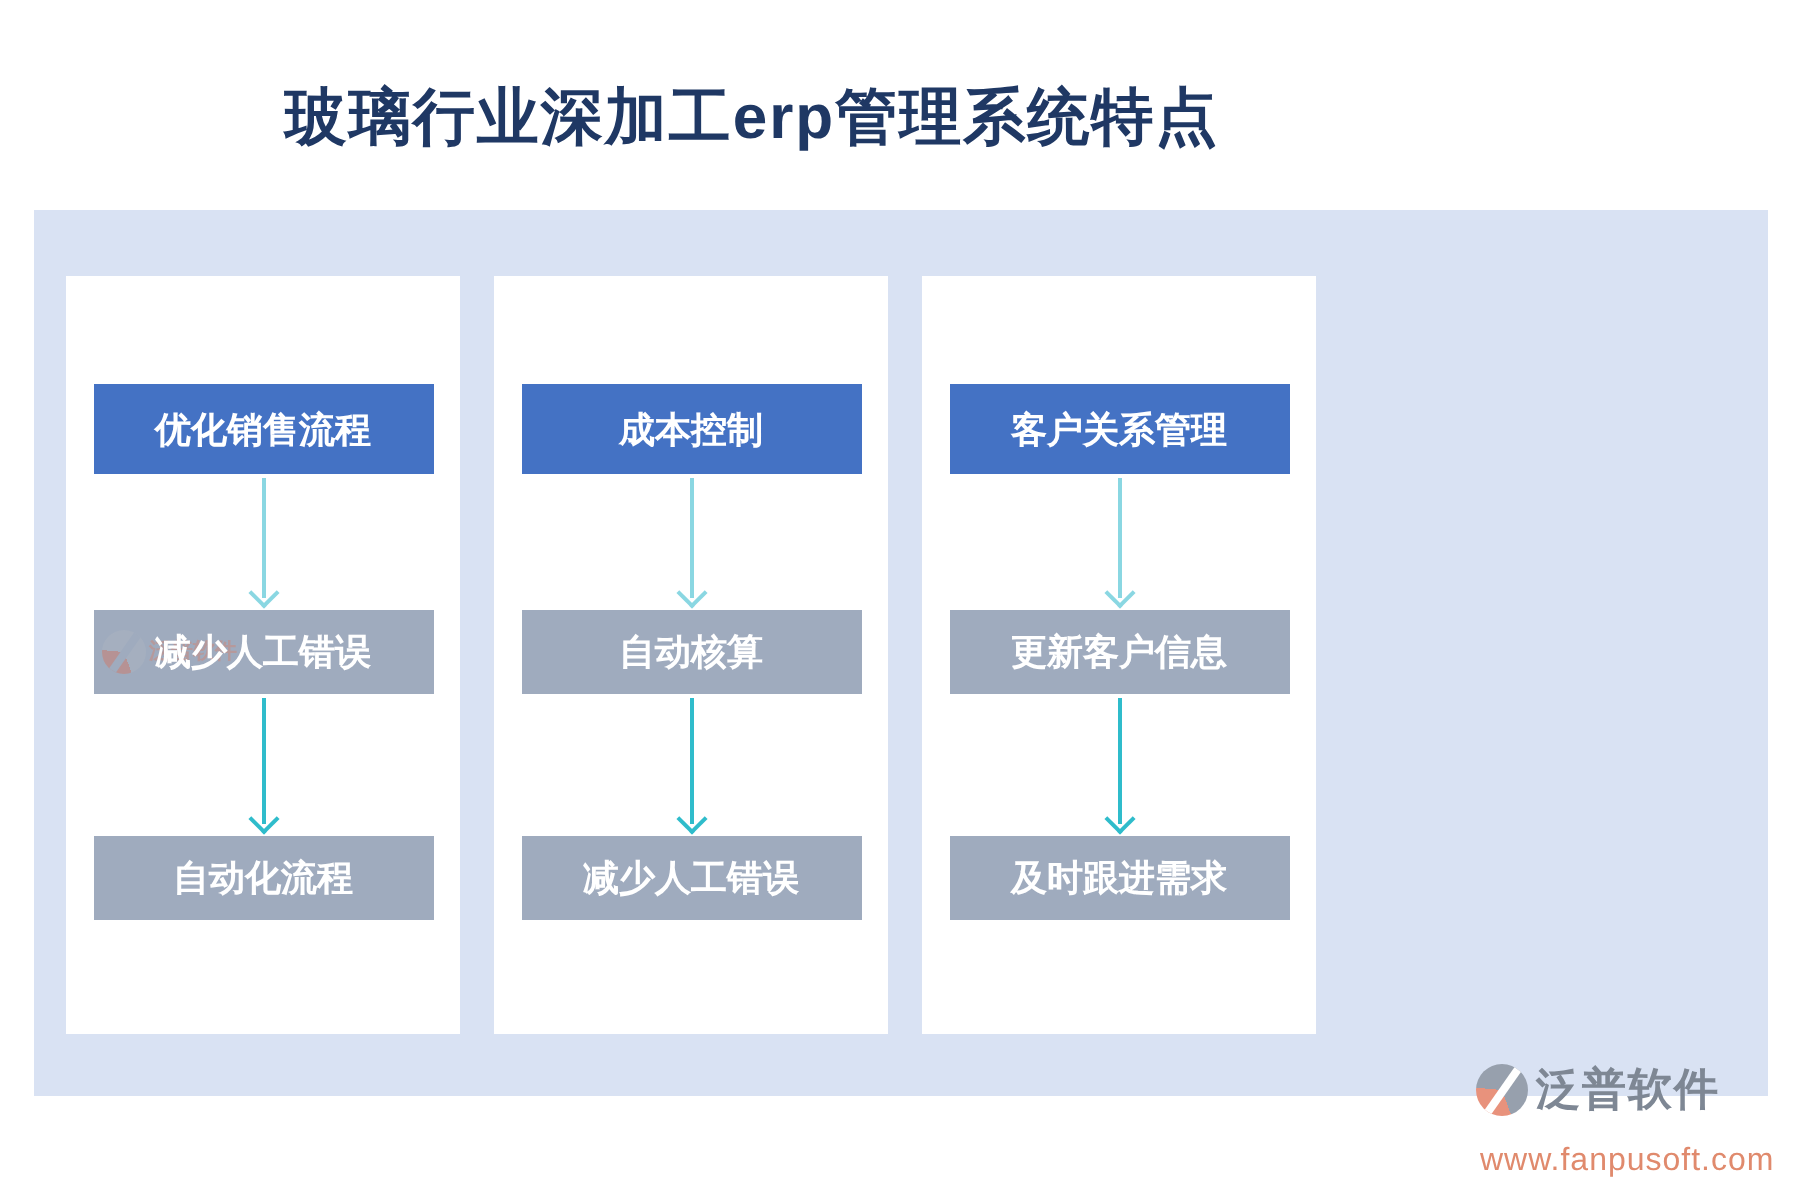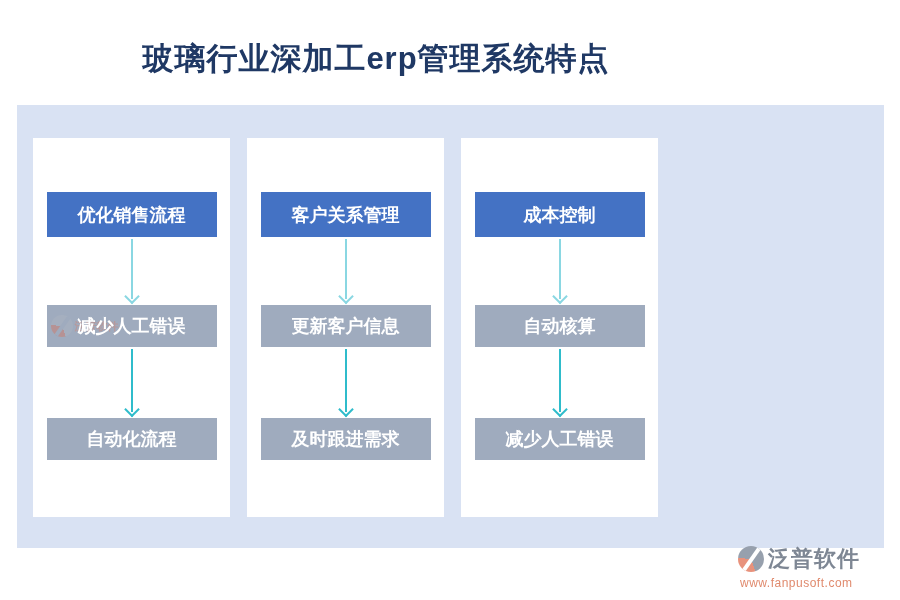--- a/index.html
+++ b/index.html
@@ -61,22 +61,22 @@
     width:26px; height:26px; border-radius:50%; flex:0 0 auto;
     background:conic-gradient(from 160deg, var(--logo_orange) 0 115deg, var(--logo_gray) 115deg 360deg);
     position:relative; overflow:hidden;
   }
   .logo-icon::after {
     content:""; position:absolute; left:11px; top:-3px; width:4px; height:34px;
     background:#ffffff; transform:rotate(35deg);
   }
   .brand-name { font-size:22px; font-weight:bold; color:var(--brand_text); letter-spacing:1px; }
   .brand-url {
-    display:block; font-size:12px; color:var(--url_text);
-    margin-top:2px; letter-spacing:0.5px; text-align:left; padding-left:2px;
+    display:block; font-size:16px; color:var(--url_text);
+    margin-top:12px; letter-spacing:0.5px; text-align:left; padding-left:2px;
   }
 </style>
 </head>
 <body>
 
 <h1 class="title">玻璃行业深加工erp管理系统特点</h1>
 
 <div class="panel">
 
 
@@ -99,58 +99,58 @@
         <span class="shaft"></span>
         <span class="head"></span>
       </div>
     <div class="box secondary">
       <span class="label">自动化流程</span>
     </div>
   </div>
 
   <div class="card">
     <div class="box primary">
+      <span class="label">成本控制</span>
+    </div>
+    <div class="arrow arrow-1">
+        <span class="shaft"></span>
+        <span class="head"></span>
+      </div>
+    <div class="box secondary">
+      <span class="label">自动核算</span>
+    </div>
+    <div class="arrow arrow-2">
+        <span class="shaft"></span>
+        <span class="head"></span>
+      </div>
+    <div class="box secondary">
+      <span class="label">减少人工错误</span>
+    </div>
+  </div>
+
+  <div class="card">
+    <div class="box primary">
       <span class="label">客户关系管理</span>
     </div>
     <div class="arrow arrow-1">
         <span class="shaft"></span>
         <span class="head"></span>
       </div>
     <div class="box secondary">
       <span class="label">更新客户信息</span>
     </div>
     <div class="arrow arrow-2">
         <span class="shaft"></span>
         <span class="head"></span>
       </div>
     <div class="box secondary">
       <span class="label">及时跟进需求</span>
     </div>
   </div>
 
-  <div class="card">
-    <div class="box primary">
-      <span class="label">成本控制</span>
-    </div>
-    <div class="arrow arrow-1">
-        <span class="shaft"></span>
-        <span class="head"></span>
-      </div>
-    <div class="box secondary">
-      <span class="label">自动核算</span>
-    </div>
-    <div class="arrow arrow-2">
-        <span class="shaft"></span>
-        <span class="head"></span>
-      </div>
-    <div class="box secondary">
-      <span class="label">减少人工错误</span>
-    </div>
-  </div>
-
 </div>
 
 <div class="footer">
   <div class="footer-top">
     <span class="logo-icon"></span>
     <span class="brand-name">泛普软件</span>
   </div>
   <span class="brand-url">www.fanpusoft.com</span>
 </div>
 

